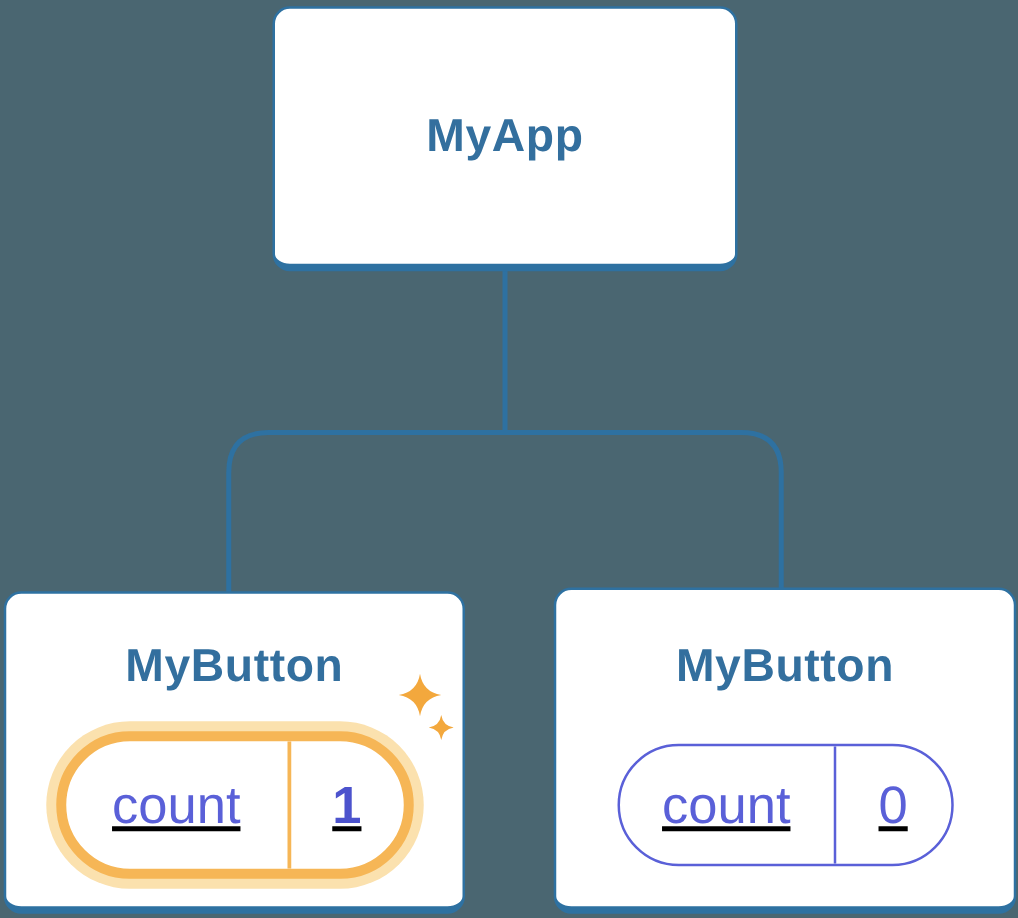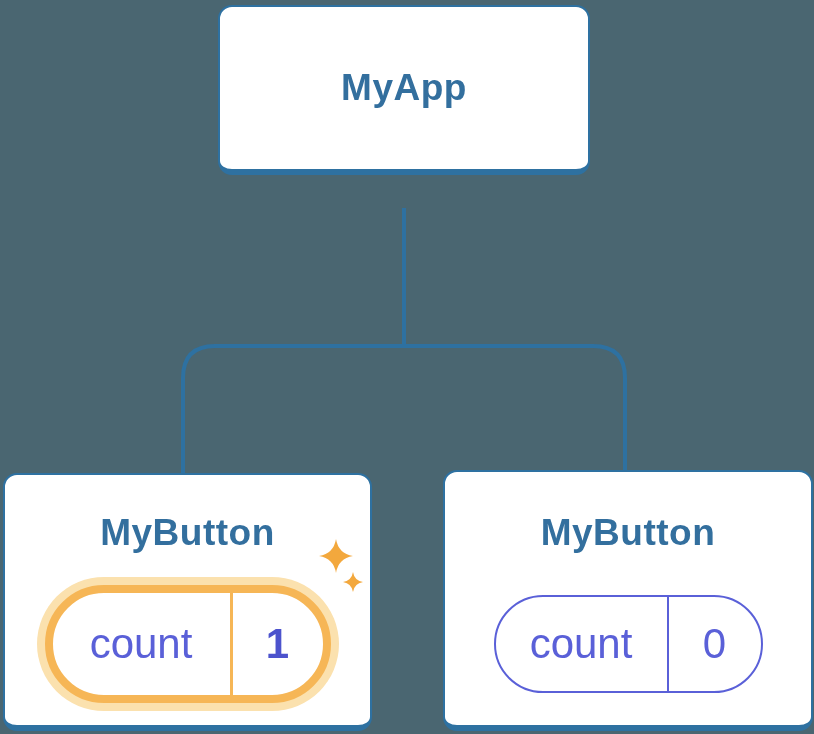--- a/index.html
+++ b/index.html
@@ -33,37 +33,37 @@
     position: absolute;
     background: var(--card-bg);
     border: 2px solid var(--blue);
     border-bottom-width: 6px;
     border-radius: 14px;
     display: flex;
     flex-direction: column;
     align-items: center;
   }
   .card-root {
-    left: 218px; top: 5px; width: 372px; height: 170px;
+    left: 218px; top: 5px; width: 372px; height: 212px;
     justify-content: center;
   }
   .card-child-left  { left: 3px;   top: 473px; width: 369px; height: 258px; }
   .card-child-right { left: 443px; top: 470px; width: 370px; height: 261px; }
 
   .card-title {
     font-size: 37px;
     font-weight: 700;
     color: var(--title);
     letter-spacing: 0.5px;
     line-height: 44px;
   }
   .card-child-left  .card-title { margin-top: 36px; }
   .card-child-right .card-title { margin-top: 39px; }
 
-  .pill-wrap { position: relative; }
+  .pill-wrap { position: relative; text-decoration: underline; }
 
   .pill {
     display: flex;
     align-items: stretch;
     background: #fff;
     border-radius: 999px;
     overflow: hidden;
   }
   .pill-highlight {
     margin-top: 30px;

